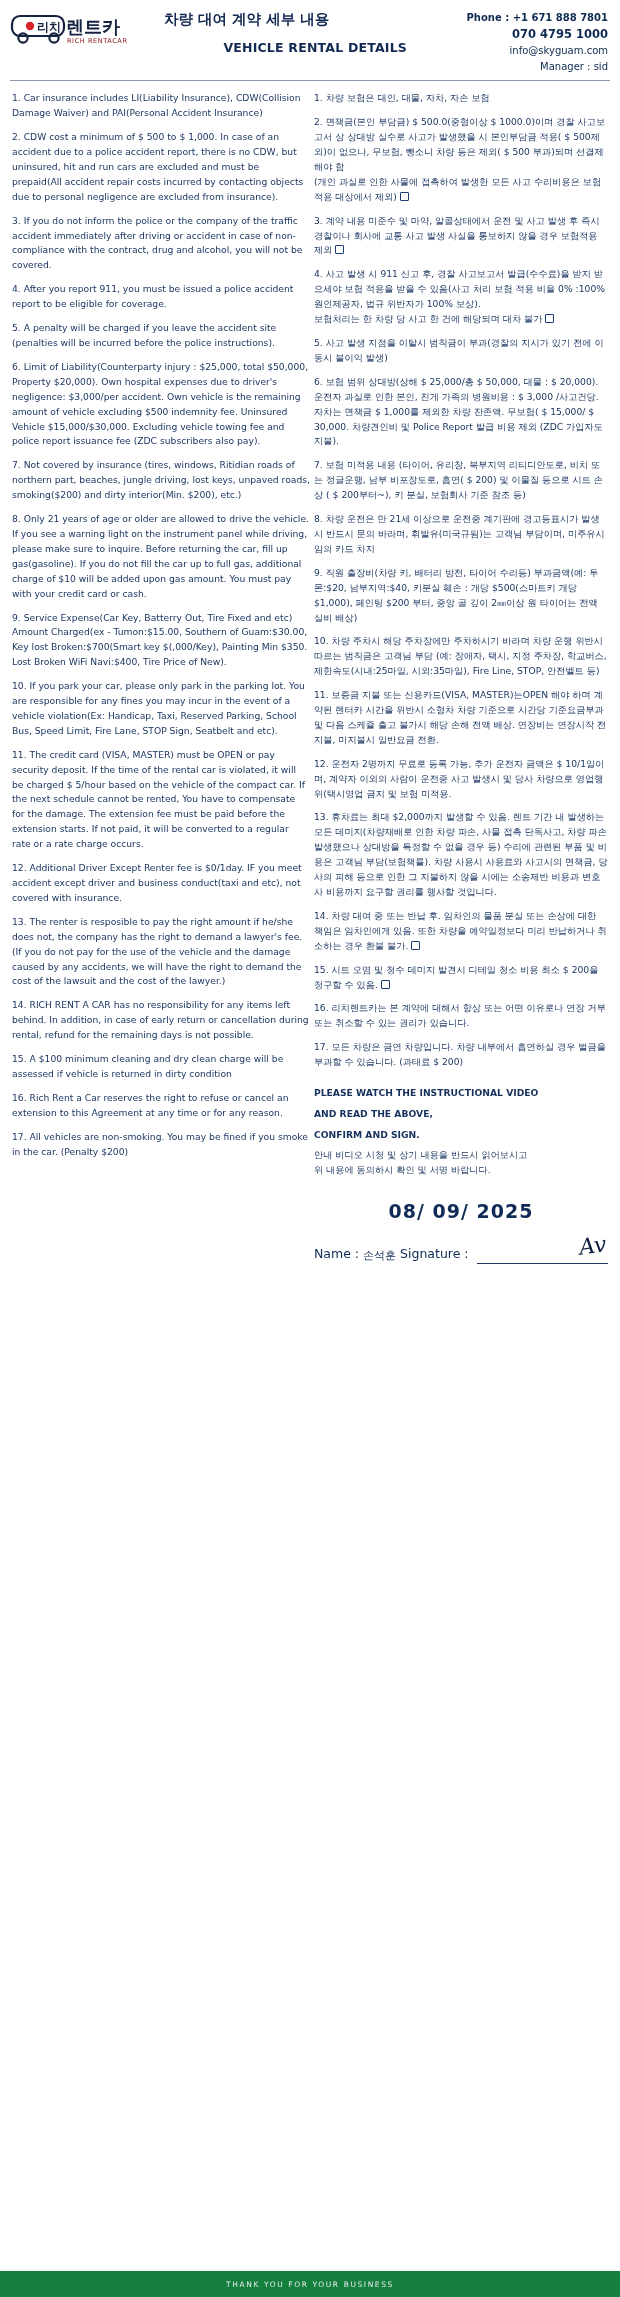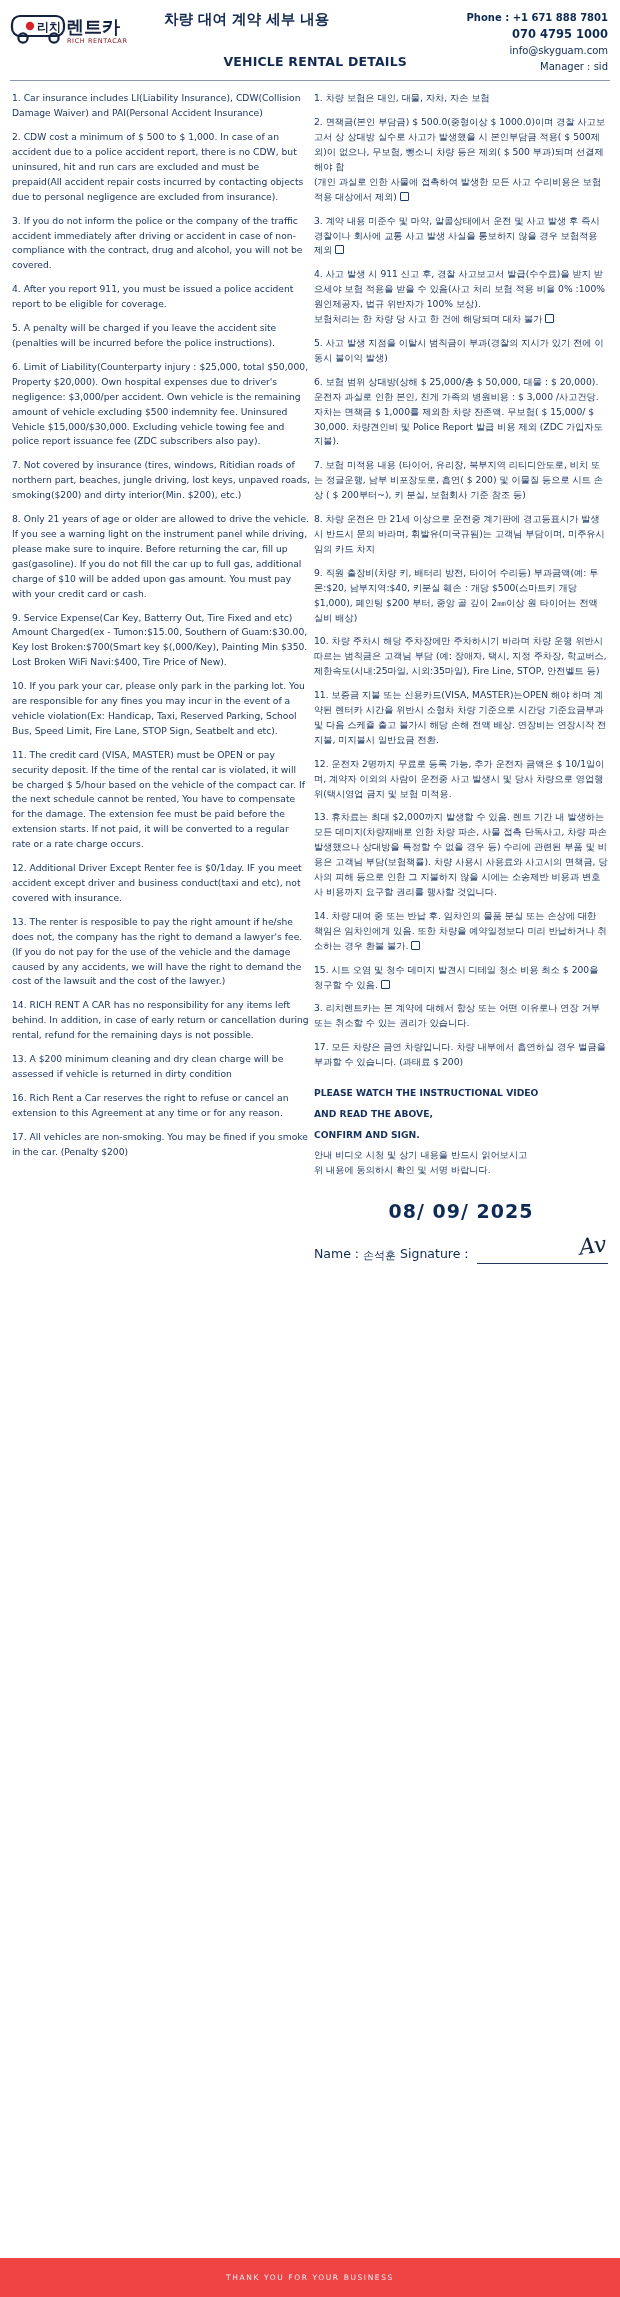--- a/index.html
+++ b/index.html
@@ -40,21 +40,21 @@
     font-size: 14.5px;
     font-weight: bold;
     color: #132a52;
     line-height: 1.25;
   }
   .hdr-title-en {
     font-size: 12.5px;
     font-weight: bold;
     color: #132a52;
     text-align: center;
-    margin-top: 26px;
+    margin-top: 12px;
     letter-spacing: .2px;
   }
   .header-right {
     flex: 0 0 auto;
     text-align: right;
     font-size: 10px;
     line-height: 1.55;
     color: #0f2a52;
     padding-top: 2px;
     padding-right: 2px;
@@ -139,22 +139,22 @@
     font-family: "DejaVu Serif", serif;
     font-style: italic;
     font-size: 22px;
     color: #12213f;
     transform: rotate(-8deg);
   }
   
   .bottom-bar {
     position: absolute;
     left: 0; right: 0; bottom: 0;
-    height: 39px;
-    background: #ef4444;
+    height: 26px;
+    background: #15803d;
     color: #e8ecf4;
     font-size: 7.5px;
     letter-spacing: 1.6px;
     display: flex;
     align-items: center;
     justify-content: center;
   }
   .spacer-bottom { height: 44px; }
 </style>
 </head>
@@ -197,21 +197,21 @@
       <div class="item">5. A penalty will be charged if you leave the accident site (penalties will be incurred before the police instructions).</div>
       <div class="item">6. Limit of Liability(Counterparty injury : $25,000, total $50,000, Property $20,000). Own hospital expenses due to driver's negligence: $3,000/per accident. Own vehicle is the remaining amount of vehicle excluding $500 indemnity fee. Uninsured Vehicle $15,000/$30,000. Excluding vehicle towing fee and police report issuance fee (ZDC subscribers also pay).</div>
       <div class="item">7. Not covered by insurance (tires, windows, Ritidian roads of northern part, beaches, jungle driving, lost keys, unpaved roads, smoking($200) and dirty interior(Min. $200), etc.)</div>
       <div class="item">8. Only 21 years of age or older are allowed to drive the vehicle. If you see a warning light on the instrument panel while driving, please make sure to inquire. Before returning the car, fill up gas(gasoline). If you do not fill the car up to full gas, additional charge of $10 will be added upon gas amount. You must pay with your credit card or cash.</div>
       <div class="item">9. Service Expense(Car Key, Batterry Out, Tire Fixed and etc) Amount Charged(ex - Tumon:$15.00, Southern of Guam:$30.00, Key lost Broken:$700(Smart key $(,000/Key), Painting Min $350. Lost Broken WiFi Navi:$400, Tire Price of New).</div>
       <div class="item">10. If you park your car, please only park in the parking lot. You are responsible for any fines you may incur in the event of a vehicle violation(Ex: Handicap, Taxi, Reserved Parking, School Bus, Speed Limit, Fire Lane, STOP Sign, Seatbelt and etc).</div>
       <div class="item">11. The credit card (VISA, MASTER) must be OPEN or pay security deposit. If the time of the rental car is violated, it will be charged $ 5/hour based on the vehicle of the compact car. If the next schedule cannot be rented, You have to compensate for the damage. The extension fee must be paid before the extension starts. If not paid, it will be converted to a regular rate or a rate charge occurs.</div>
       <div class="item">12. Additional Driver Except Renter fee is $0/1day. IF you meet accident except driver and business conduct(taxi and etc), not covered with insurance.</div>
       <div class="item">13. The renter is resposible to pay the right amount if he/she does not, the company has the right to demand a lawyer's fee.(If you do not pay for the use of the vehicle and the damage caused by any accidents, we will have the right to demand the cost of the lawsuit and the cost of the lawyer.)</div>
       <div class="item">14. RICH RENT A CAR has no responsibility for any items left behind. In addition, in case of early return or cancellation during rental, refund for the remaining days is not possible.</div>
-      <div class="item">13. A $200 minimum cleaning and dry clean charge will be assessed if vehicle is returned in dirty condition</div>
+      <div class="item">15. A $100 minimum cleaning and dry clean charge will be assessed if vehicle is returned in dirty condition</div>
       <div class="item">16. Rich Rent a Car reserves the right to refuse or cancel an extension to this Agreement at any time or for any reason.</div>
       <div class="item">17. All vehicles are non-smoking. You may be fined if you smoke in the car. (Penalty $200)</div>
     </div>
 
     <div class="col right">
       <div class="item"><span>1. 차량 보험은 대인, 대물, 자차, 자손 보험</span></div>
       <div class="item"><span>2. 면책금(본인 부담금) $ 500.0(중형이상 $ 1000.0)이며 경찰 사고보고서 상 상대방 실수로 사고가 발생했을 시 본인부담금 적용( $ 500제외)이 없으나, 무보험, 뺑소니 차량 등은 제외( $ 500 부과)되며 선결제해야 함
 (개인 과실로 인한 사물에 접촉하여 발생한 모든 사고 수리비용은 보험적용 대상에서 제외)</span><span class="chk"></span></div>
       <div class="item"><span>3. 계약 내용 미준수 및 마약, 알콜상태에서 운전 및 사고 발생 후 즉시 경찰이나 회사에 교통 사고 발생 사실을 통보하지 않을 경우 보험적용 제외</span><span class="chk"></span></div>
       <div class="item"><span>4. 사고 발생 시 911 신고 후, 경찰 사고보고서 발급(수수료)을 받지 받으세야 보험 적용을 받을 수 있음(사고 처리 보험 적용 비율 0% :100% 원인제공자, 법규 위반자가 100% 보상).
@@ -221,21 +221,21 @@
 자차는 면책금 $ 1,000를 제외한 차량 잔존액. 무보험( $ 15,000/ $ 30,000. 차량견인비 및 Police Report 발급 비용 제외 (ZDC 가입자도 지불).</span></div>
       <div class="item"><span>7. 보험 미적용 내용 (타이어, 유리창, 북부지역 리티디안도로, 비치 또는 정글운행, 남부 비포장도로, 흡연( $ 200) 및 이물질 등으로 시트 손상 ( $ 200부터~), 키 분실, 보험회사 기준 참조 등)</span></div>
       <div class="item"><span>8. 차량 운전은 만 21세 이상으로 운전중 계기판에 경고등표시가 발생시 반드시 문의 바라며, 휘발유(미국규됨)는 고객님 부담이며, 미주유시 임의 카드 차지</span></div>
       <div class="item"><span>9. 직원 출장비(차량 키, 배터리 방전, 타이어 수리등) 부과금액(예: 투몬:$20, 남부지역:$40, 키분실 훼손 : 개당 $500(스마트키 개당 $1,000), 페인팅 $200 부터, 중앙 골 깊이 2㎜이상 원 타이어는 전액 실비 배상)</span></div>
       <div class="item"><span>10. 차량 주차시 해당 주차장에만 주차하시기 바라며 차량 운행 위반시 따르는 범칙금은 고객님 부담 (예: 장애자, 택시, 지정 주차장, 학교버스, 제한속도(시내:25마일, 시외:35마일), Fire Line, STOP, 안전벨트 등)</span></div>
       <div class="item"><span>11. 보증금 지불 또는 신용카드(VISA, MASTER)는OPEN 해야 하며 계약된 렌터카 시간을 위반시 소형차 차량 기준으로 시간당 기준요금부과 및 다음 스케쥴 출고 불가시 해당 손해 전액 배상. 연장비는 연장시작 전 지불, 미지불시 일반요금 전환.</span></div>
       <div class="item"><span>12. 운전자 2명까지 무료로 등록 가능, 추가 운전자 금액은 $ 10/1일이며, 계약자 이외의 사람이 운전중 사고 발생시 및 당사 차량으로 영업행위(택시영업 금지 및 보험 미적용.</span></div>
       <div class="item"><span>13. 휴차료는 최대 $2,000까지 발생할 수 있음. 렌트 기간 내 발생하는 모든 데미지(차량재배로 인한 차량 파손, 사물 접촉 단독사고, 차량 파손 발생했으나 상대방을 특정할 수 없을 경우 등) 수리에 관련된 부품 및 비용은 고객님 부담(보험책률). 차량 사용시 사용료와 사고시의 면책금, 당사의 피해 등으로 인한 그 지불하지 않을 시에는 소송제반 비용과 변호사 비용까지 요구할 권리를 행사할 것입니다.</span></div>
       <div class="item"><span>14. 차량 대여 중 또는 반납 후. 임차인의 물품 분실 또는 손상에 대한 책임은 임차인에게 있음. 또한 차량을 예약일정보다 미리 반납하거나 취소하는 경우 환불 불가.</span><span class="chk"></span></div>
       <div class="item"><span>15. 시트 오염 및 청수 데미지 발견시 디테일 청소 비용 최소 $ 200을 청구할 수 있음.</span><span class="chk"></span></div>
-      <div class="item"><span>3. 리치렌트카는 본 계약에 대해서 항상 또는 어떤 이유로나 연장 거부 또는 취소할 수 있는 권리가 있습니다.</span></div>
+      <div class="item"><span>16. 리치렌트카는 본 계약에 대해서 항상 또는 어떤 이유로나 연장 거부 또는 취소할 수 있는 권리가 있습니다.</span></div>
       <div class="item"><span>17. 모든 차량은 금연 차량입니다. 차량 내부에서 흡연하실 경우 벌금을 부과할 수 있습니다. (과태료 $ 200)</span></div>
 
       <div class="notice">
         <div class="en bold">PLEASE WATCH THE INSTRUCTIONAL VIDEO</div>
         <div class="en bold">AND READ THE ABOVE,</div>
         <div class="en bold">CONFIRM AND SIGN.</div>
         <div>안내 비디오 시청 및 상기 내용을 반드시 읽어보시고</div>
         <div>위 내용에 동의하시 확인 및 서명 바랍니다.</div>
       </div>
 

